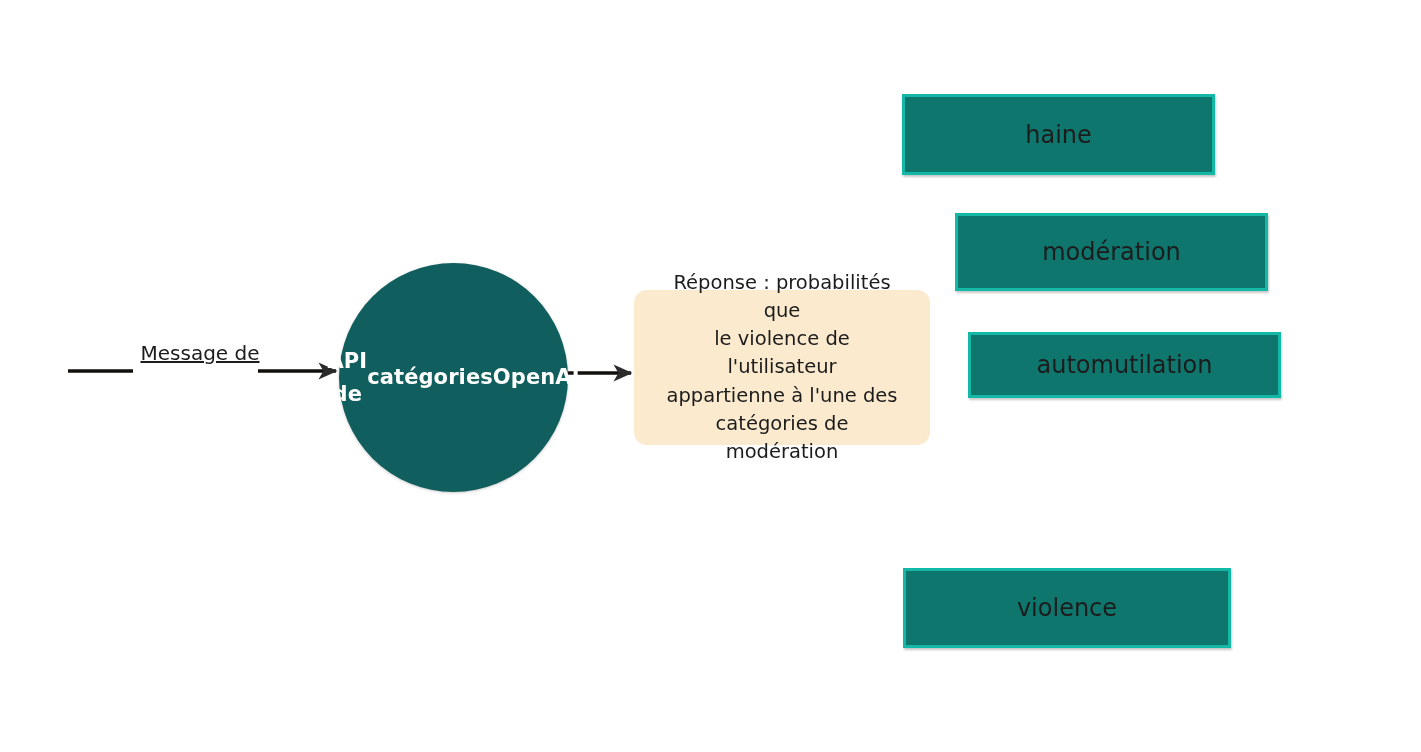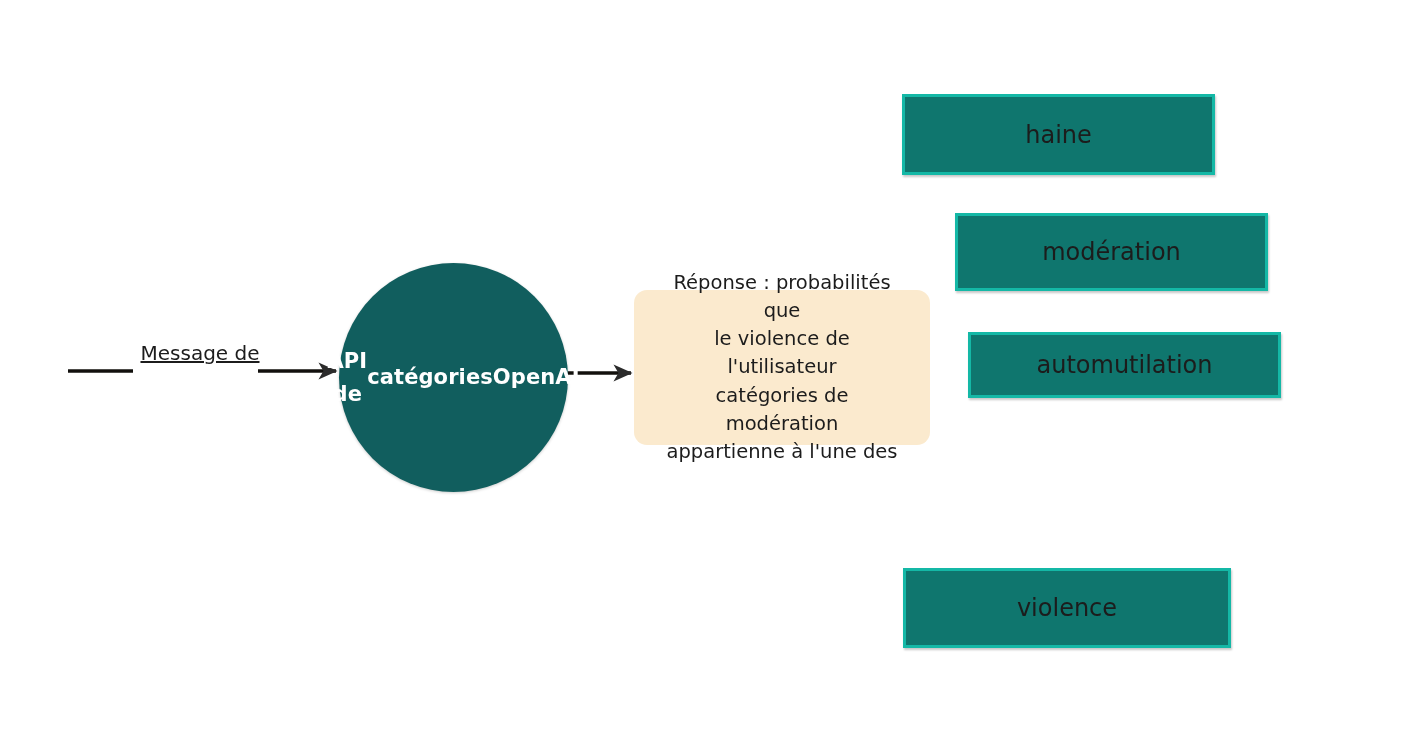--- a/index.html
+++ b/index.html
@@ -137,22 +137,22 @@
   <div class="api-circle">
     <span class="line">API de</span>
     <span class="line">catégories</span>
     <span class="line">OpenAI</span>
   </div>
 
   <div class="response-box">
     <div class="rtext">
       <span>Réponse : probabilités que</span>
       <span>le violence de l'utilisateur</span>
+      <span>appartienne à l'une des</span>
       <span>catégories de modération</span>
-      <span>appartienne à l'une des</span>
     </div>
   </div>
 
   <div class="cat-box" id="cat-0">
     <span class="cat-label">haine</span>
   </div>
   <div class="cat-box" id="cat-1">
     <span class="cat-label">modération</span>
   </div>
   <div class="cat-box" id="cat-2">

